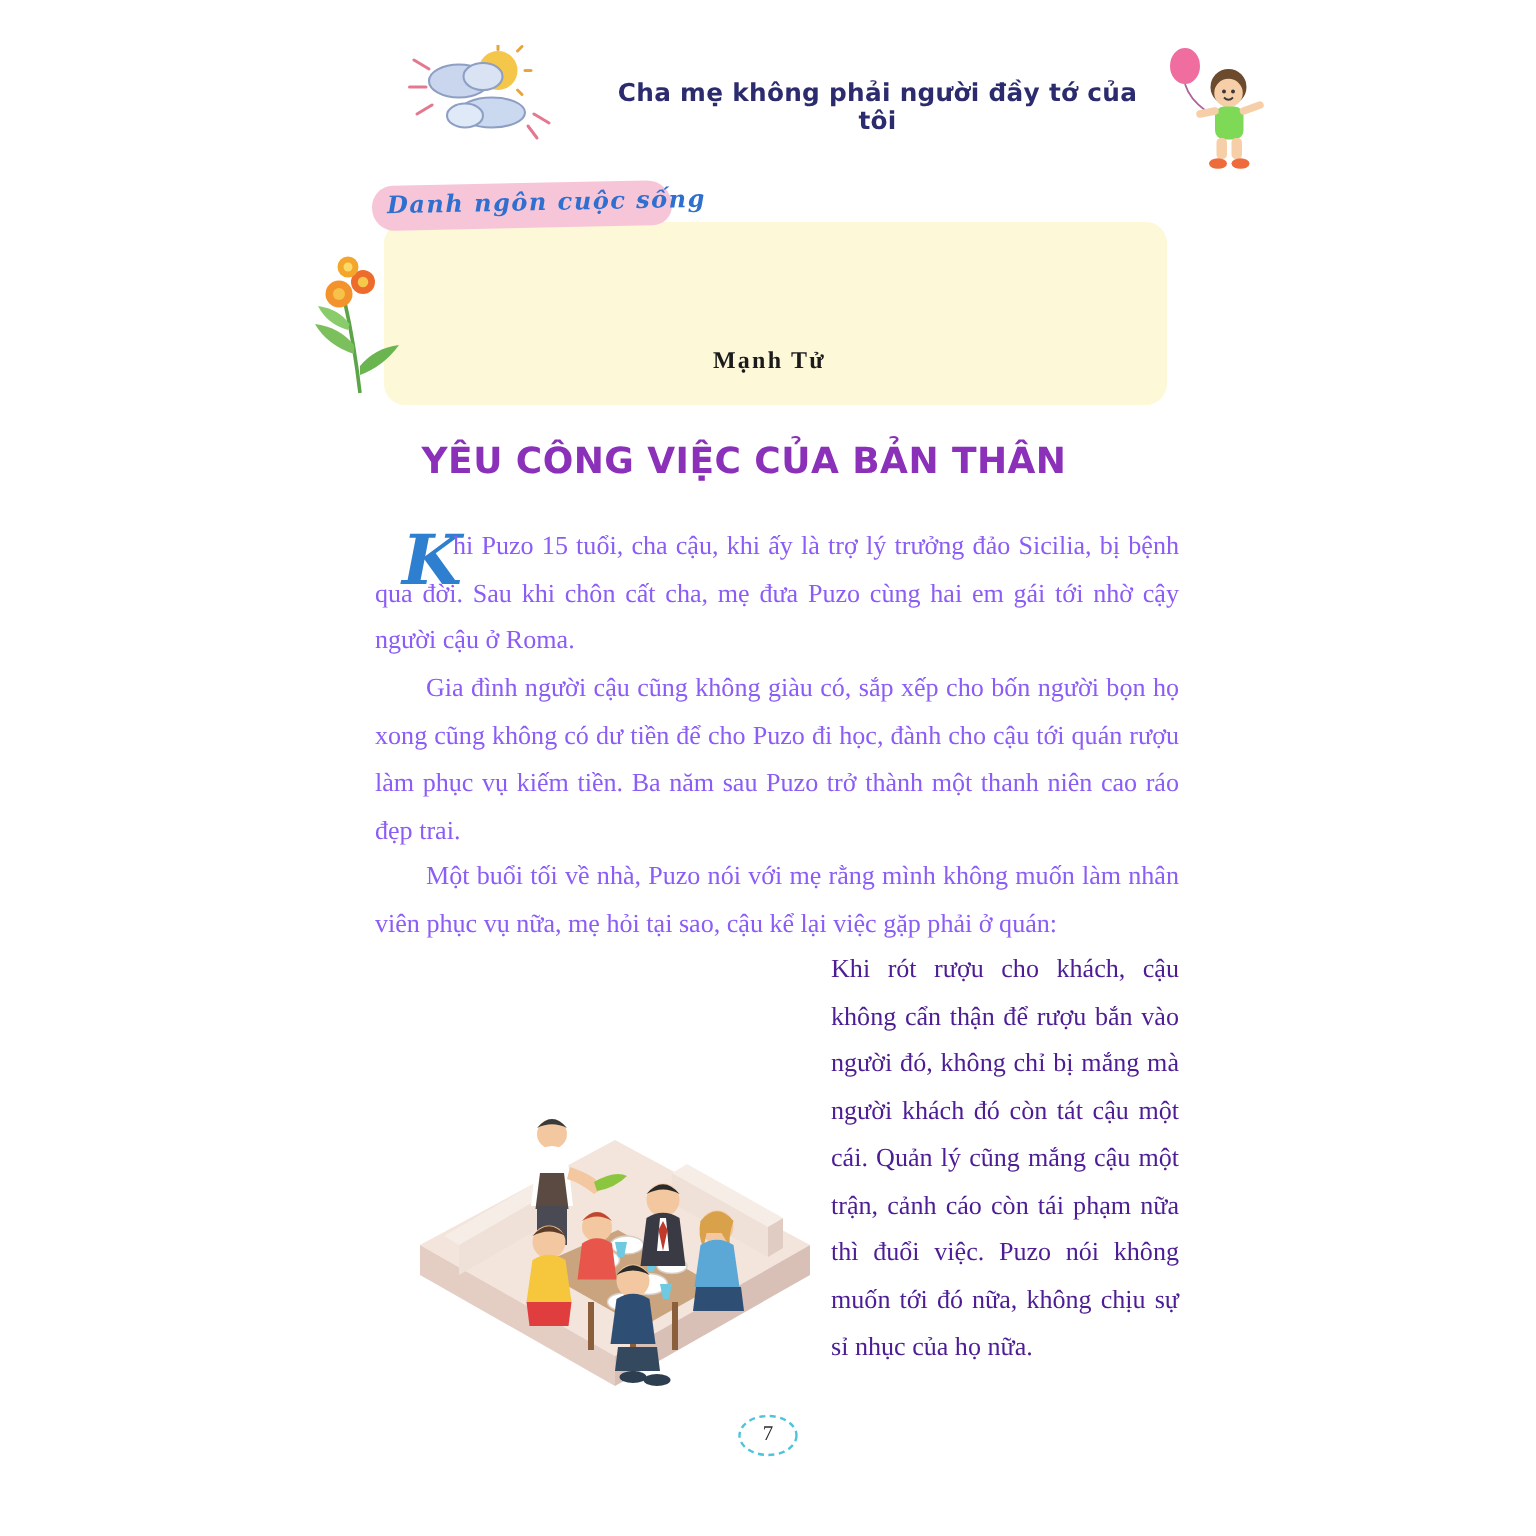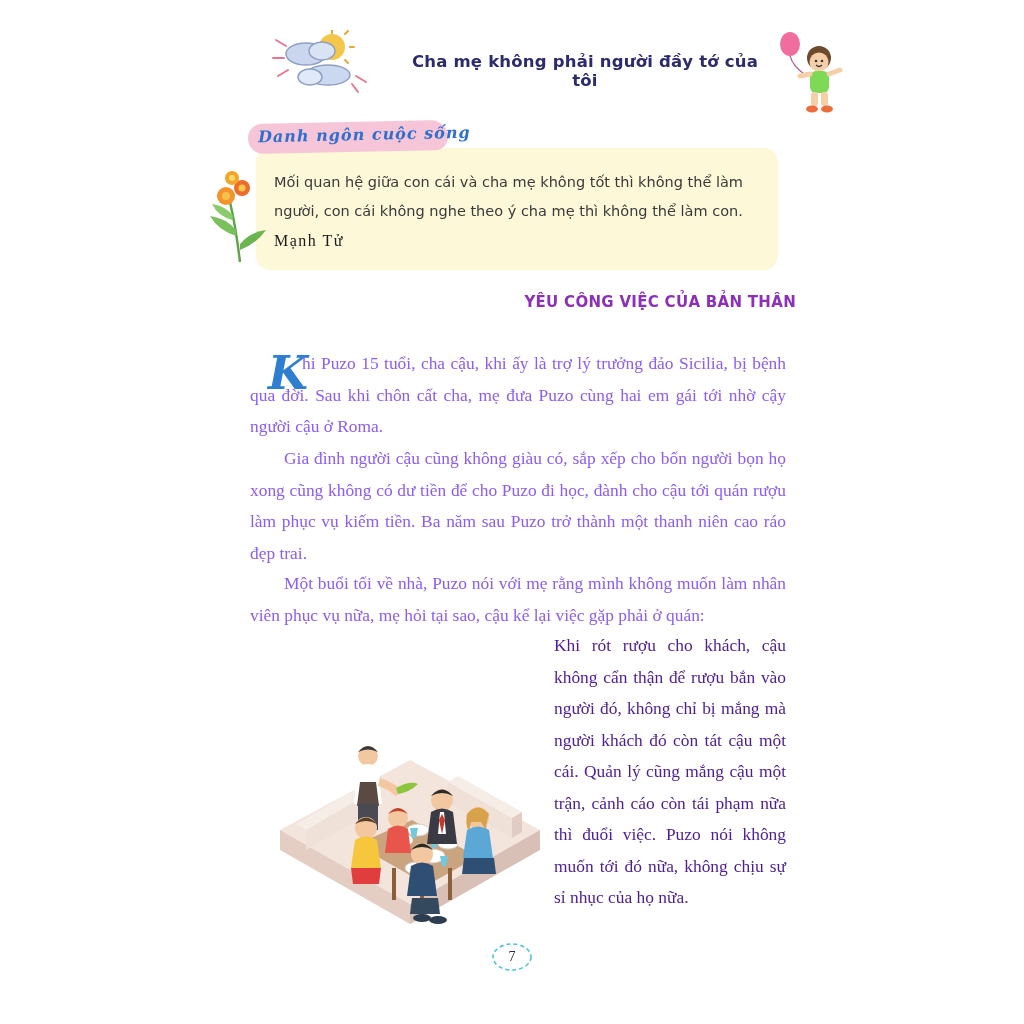--- a/index.html
+++ b/index.html
@@ -107,44 +107,44 @@
     font-family: "DejaVu Sans", sans-serif;
     font-size: 14.5px;
     line-height: 29px;
     color: #3a3a3a;
   }
   .quote-author {
     position: absolute;
     left: 78px;
     top: 112px;
     width: 478px;
-    text-align: left;
+    text-align: center;
     font-family: "Liberation Serif", serif;
     font-size: 16px;
-    font-weight: normal;
+    font-weight: bold;
     color: #1b1b1b;
     letter-spacing: 1.5px;
   }
   .flower-doodle {
     position: absolute;
     left: 0px;
     top: 38px;
     width: 90px;
     height: 110px;
   }
 
   
   .article-title {
     position: absolute;
     left: 196px;
     top: 293px;
     width: 600px;
-    text-align: right;
+    text-align: center;
     font-family: "DejaVu Sans", sans-serif;
-    font-size: 15px;
+    font-size: 24px;
     font-weight: bold;
     color: #8b30b8;
     letter-spacing: 0.3px;
   }
 
   .body-text {
     position: absolute;
     left: 250px;
     width: 536px;
     font-family: "Liberation Serif", serif;
@@ -258,21 +258,20 @@
       <rect x="61" y="62" width="7" height="14" rx="3" fill="#F6CFA8"></rect>
       <ellipse cx="52" cy="79" rx="6" ry="3.5" fill="#EE6C3B"></ellipse>
       <ellipse cx="67" cy="79" rx="6" ry="3.5" fill="#EE6C3B"></ellipse>
     </svg>
   </div>
 
   <div class="quote-wrap">
     <div class="quote-box"></div>
     <div class="quote-label-bg"></div>
     <div class="quote-label">Danh ngôn cuộc sống</div>
-    <div class="quote-text">Mối quan hệ giữa con cái và cha mẹ không tốt thì không thể làm người, con cái không nghe theo ý cha mẹ thì không thể làm con.</div>
     <div class="quote-author">Mạnh Tử</div>
 
     <svg class="flower-doodle" viewBox="0 0 90 110">
       <path d="M44 104 Q40 70 34 44" stroke="#5BA447" stroke-width="2.4" fill="none"></path>
       <path d="M40 78 Q22 72 14 58 Q30 60 40 72" fill="#7CC05E"></path>
       <path d="M44 92 Q60 86 70 72 Q54 74 44 86" fill="#6BB551"></path>
       <path d="M36 62 Q22 58 16 46 Q30 48 37 58" fill="#8ACB6C"></path>
       <circle cx="30" cy="38" r="9" fill="#F4922B"></circle>
       <circle cx="30" cy="38" r="4" fill="#F6C24A"></circle>
       <circle cx="46" cy="30" r="8" fill="#EE6C2B"></circle>

